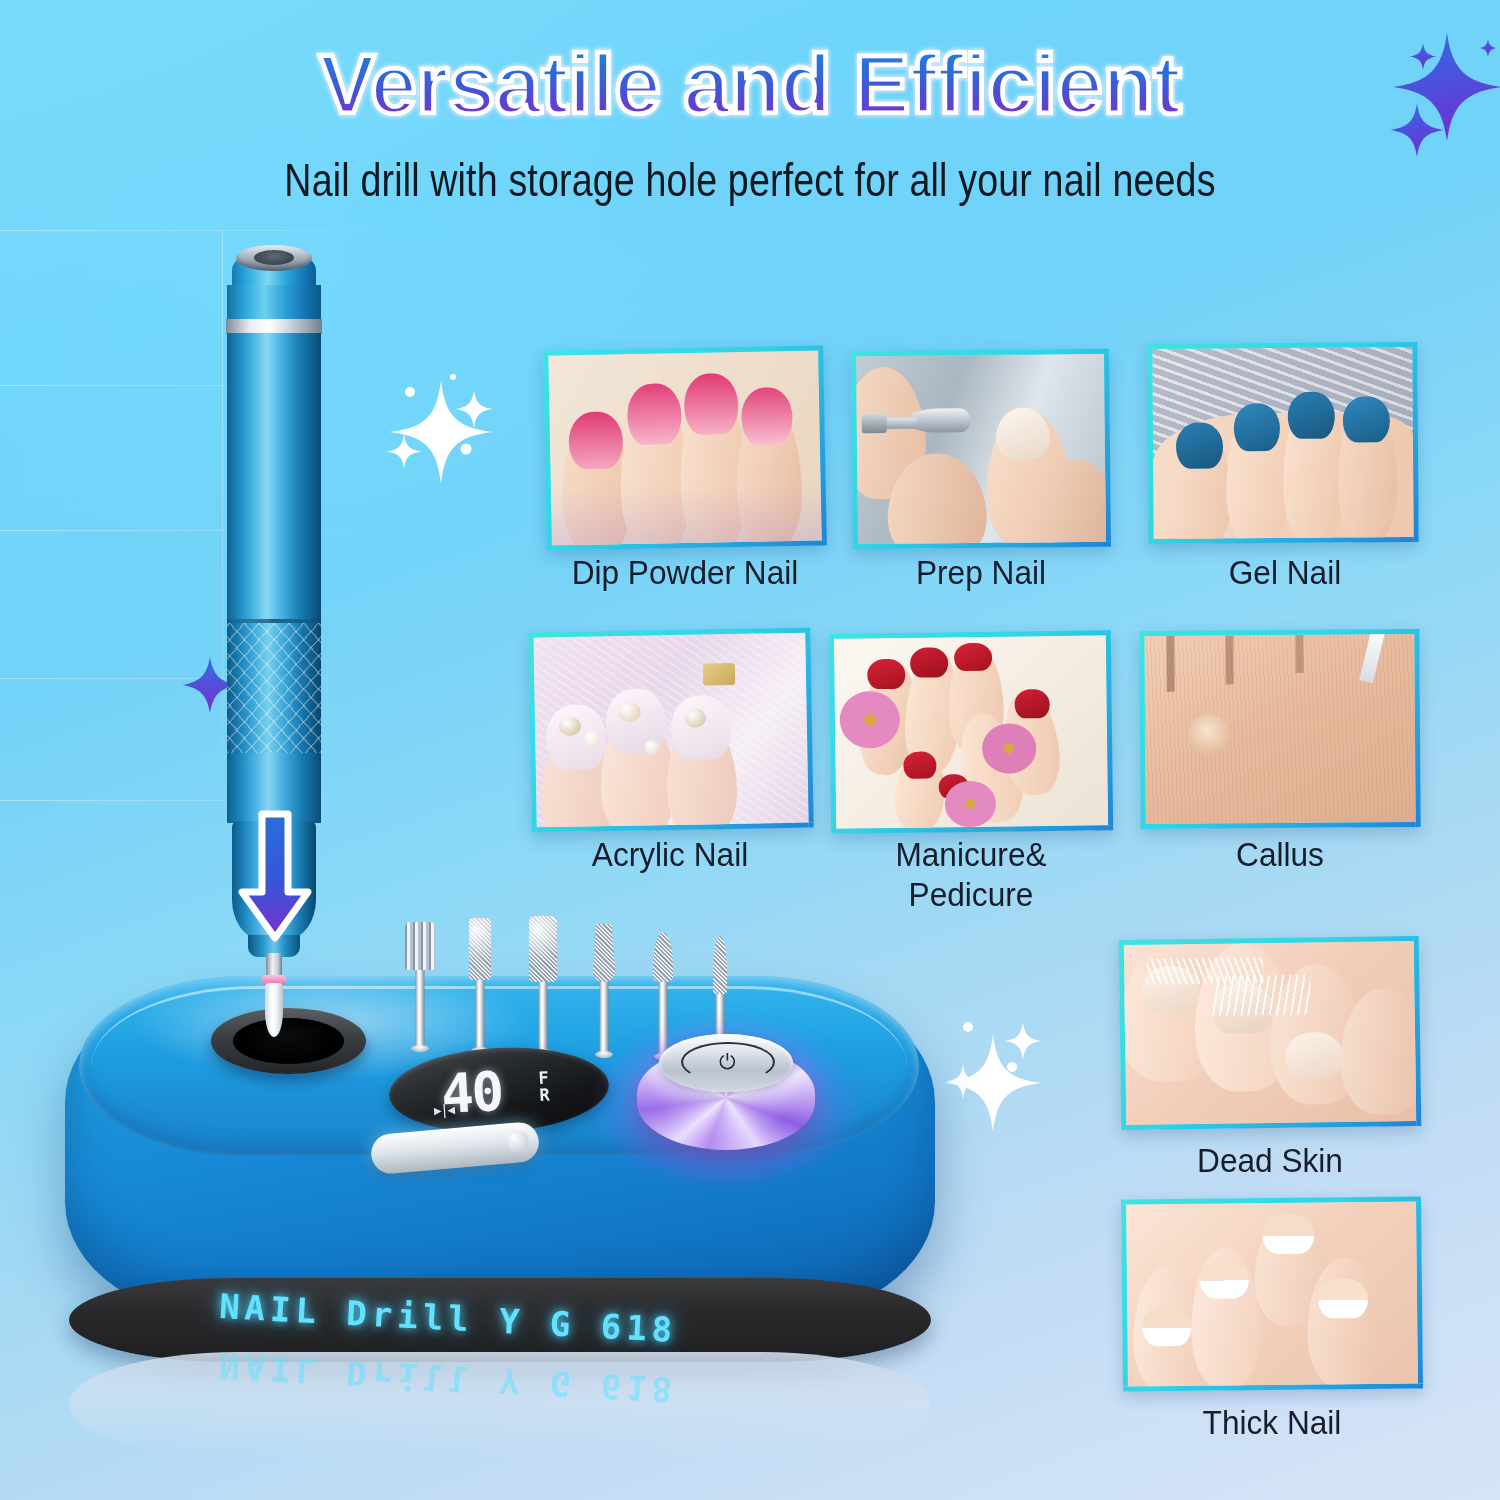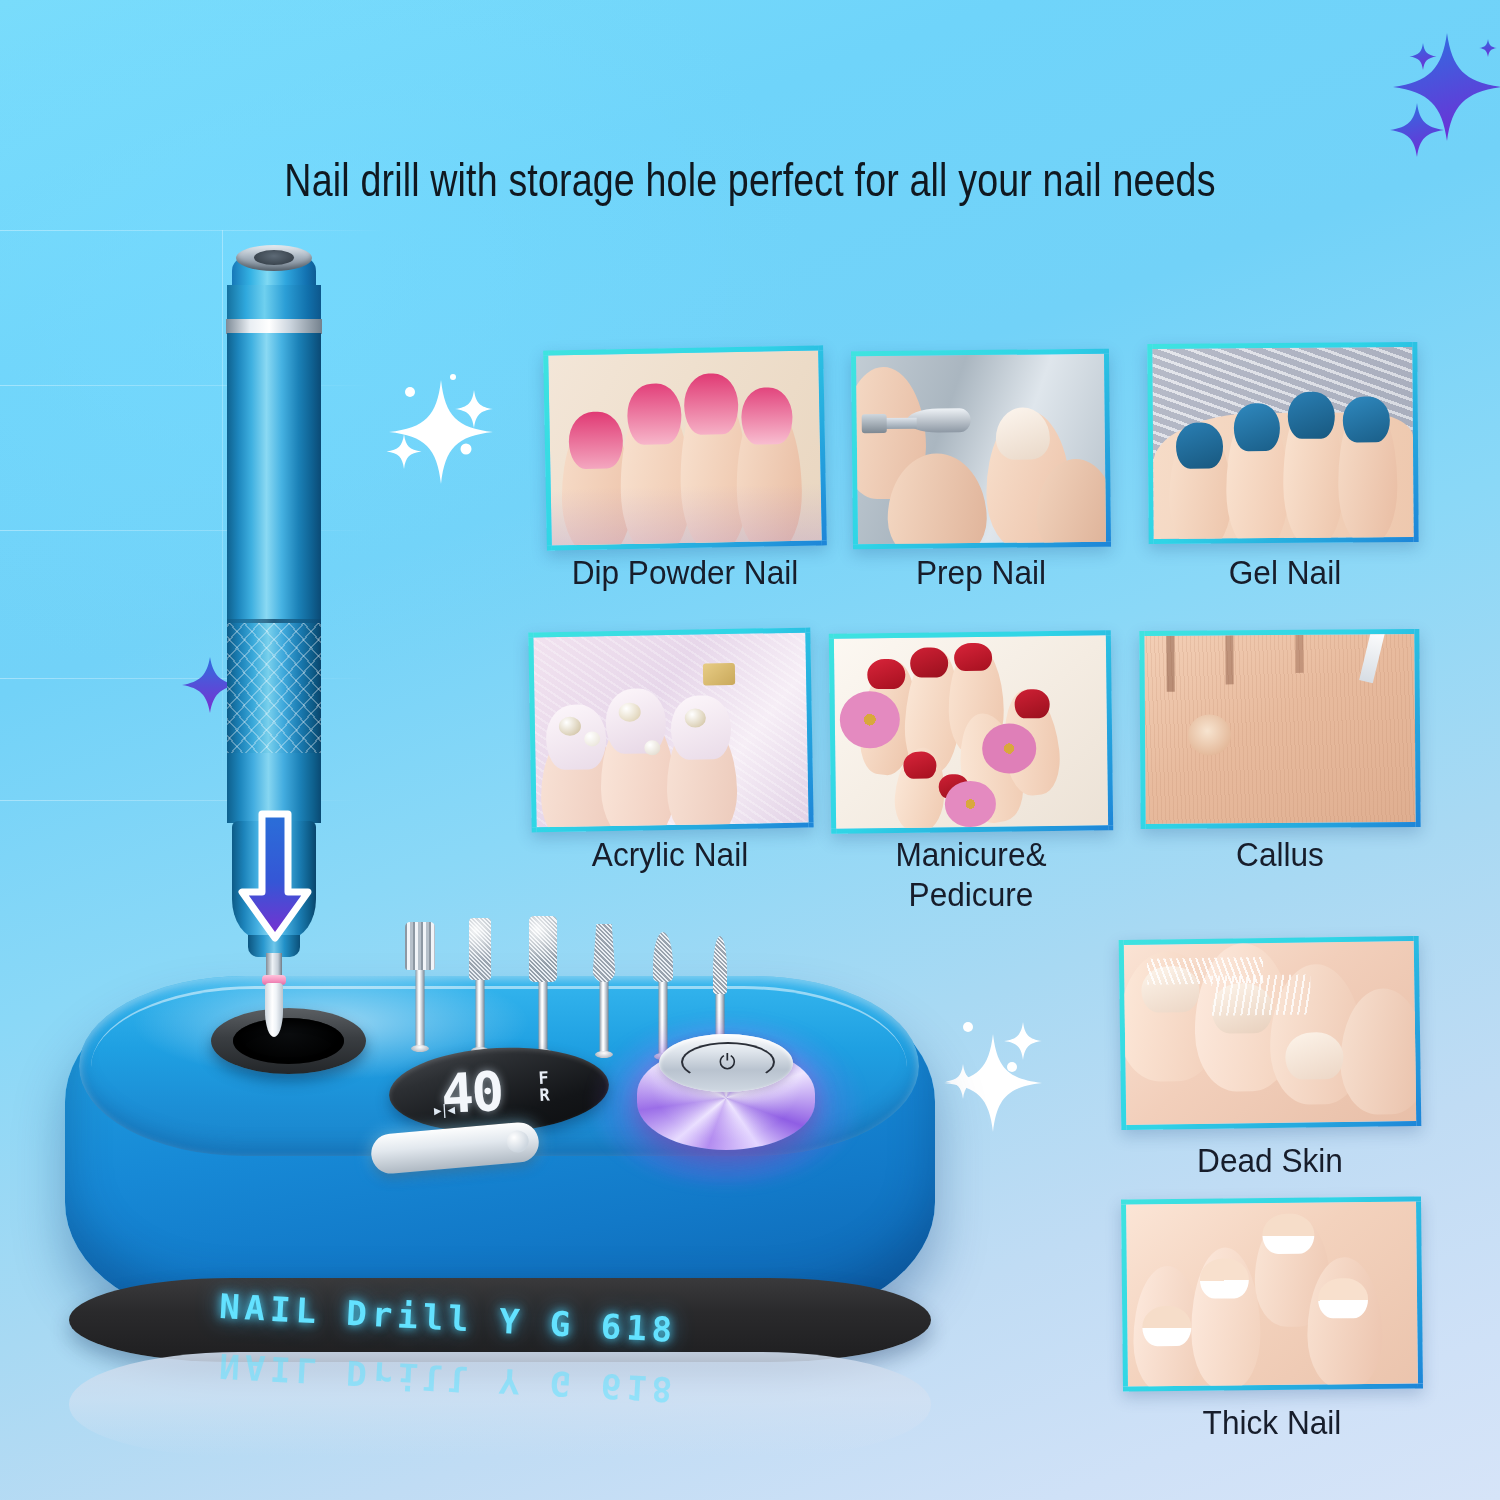--- a/index.html
+++ b/index.html
@@ -496,20 +496,23 @@
         <path d="M55 16 C59 50 70 61 104 65 C70 69 59 80 55 114 C51 80 40 69 6 65 C40 61 51 50 55 16 Z"></path>
         <path d="M85 4 C86.8 17 91 21.2 104 23 C91 24.8 86.8 29 85 42 C83.2 29 79 24.8 66 23 C79 21.2 83.2 17 85 4 Z"></path>
         <path d="M25 46 C26.6 58 30.5 61.9 42.5 63.5 C30.5 65.1 26.6 69 25 81 C23.4 69 19.5 65.1 7.5 63.5 C19.5 61.9 23.4 58 25 46 Z"></path>
         <circle cx="30" cy="9" r="5"></circle>
         <circle cx="74" cy="49" r="5"></circle>
         <circle cx="40" cy="60" r="3"></circle>
       </g>
     </svg>
   </div>
 
+  <div class="headline-wrap">
+    <span class="headline">Versatile and Efficient</span>
+  </div>
   <div class="subhead">Nail drill with storage hole perfect for all your nail needs</div>
 
   <div class="card" style="left:545px; top:348px; width:280px; height:200px; transform:rotate(-1.1deg);">
     <div class="frame">
       <div class="photo">
         <div class="ph" style="background:linear-gradient(120deg,#f3e6d8 0%,#efe0ce 40%,#e9d6c0 100%);"></div>
         <div class="finger" style="left:4%;  top:32%; width:26%; height:74%; background:linear-gradient(100deg,#f6dcc8,#eec4ab);"></div>
         <div class="finger" style="left:26%; top:22%; width:26%; height:84%; background:linear-gradient(100deg,#f8e2d0,#f0c9b0);"></div>
         <div class="finger" style="left:48%; top:17%; width:25%; height:88%; background:linear-gradient(100deg,#f8e2d0,#eec5ab);"></div>
         <div class="finger" style="left:69%; top:25%; width:24%; height:80%; background:linear-gradient(100deg,#f6dcc8,#e9bda3);"></div>

